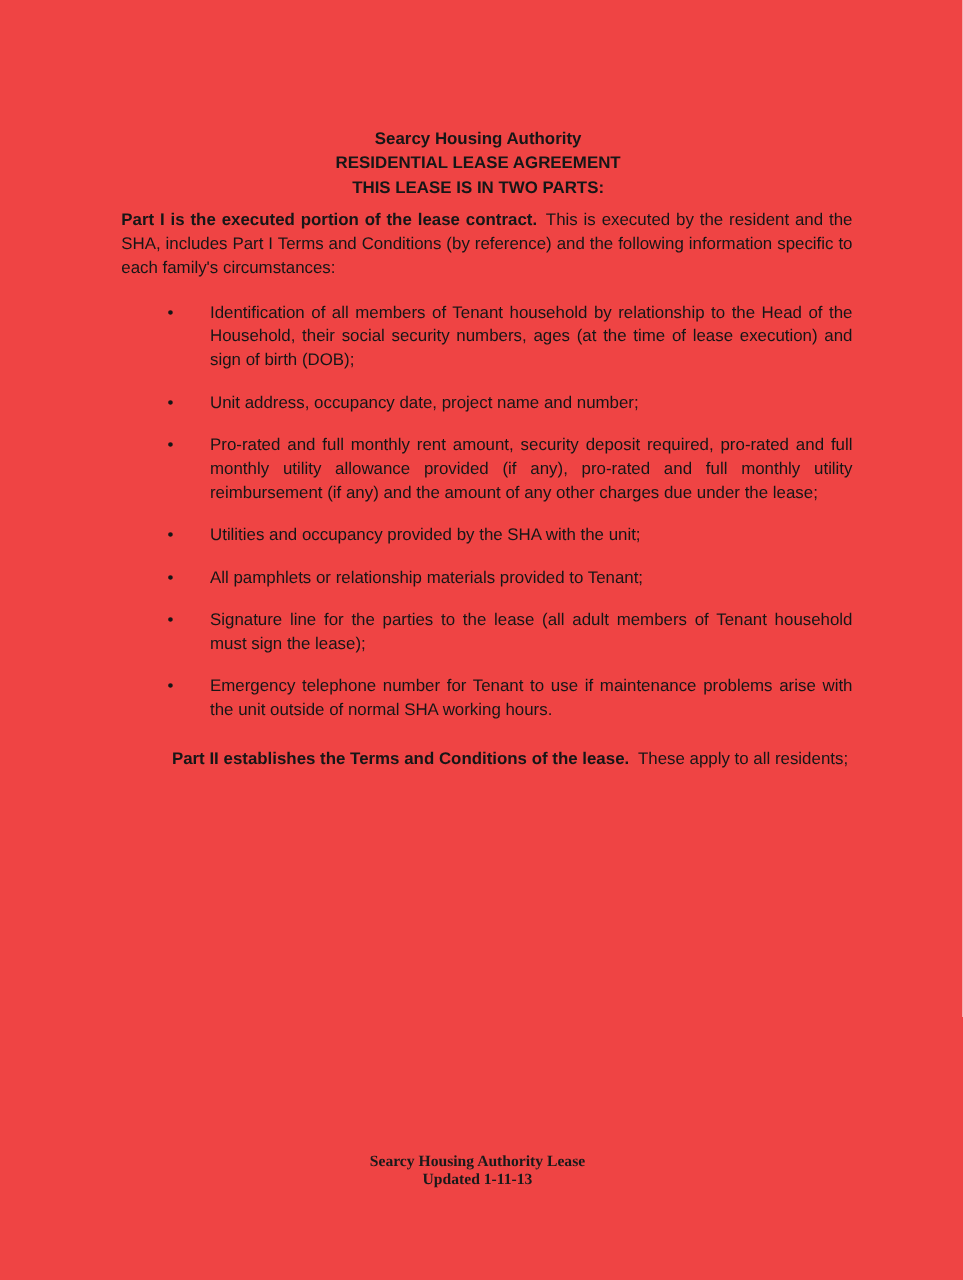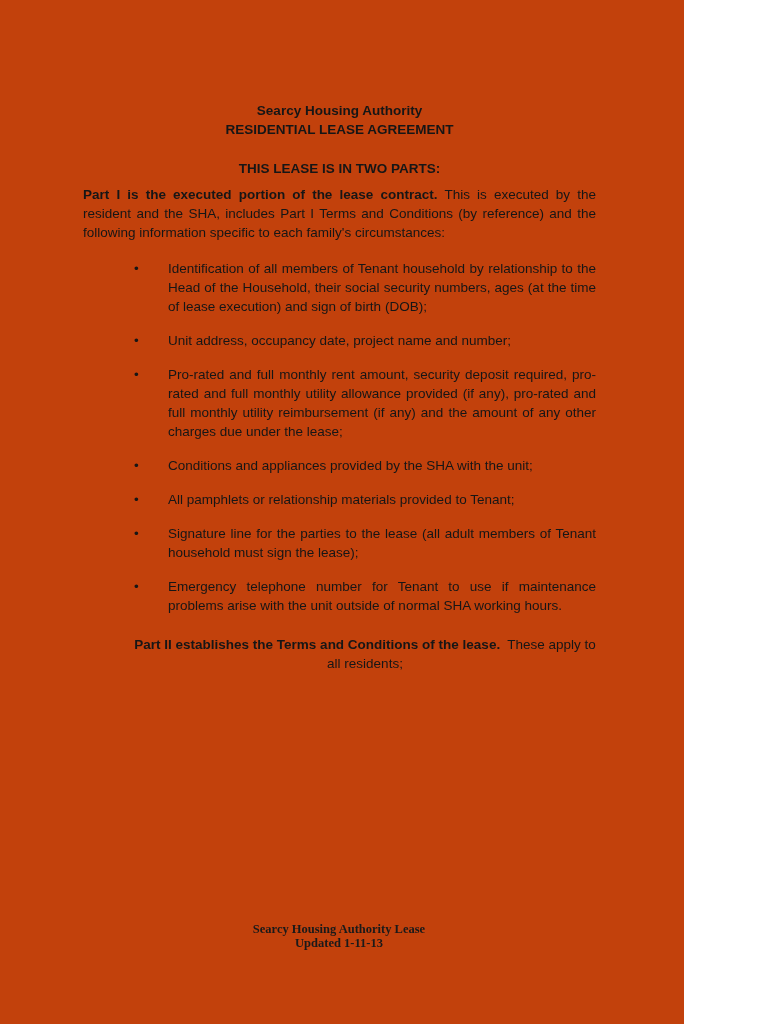--- a/index.html
+++ b/index.html
@@ -1,44 +1,44 @@
 <!DOCTYPE html>
 <html><head>
 <meta charset="utf-8">
 <style>
   * { box-sizing: border-box; }
   html, body { margin: 0; padding: 0; background: #ffffff; }
   .page {
     position: relative;
-    width: 684px;
+    width: 770px;
     height: 1024px;
-    background: #c2410c;
+    background: #ef4444;
     color: #161616;
     font-family: "Liberation Sans", sans-serif;
     font-size: 13.5px;
     line-height: 19px;
     overflow: hidden;
   }
   .content {
     position: absolute;
     left: 83px;
     right: 88px;
     top: 101px;
   }
   .doc-title-line {
     text-align: center;
     font-weight: bold;
   }
   .doc-subtitle {
     text-align: center;
     font-weight: bold;
-    margin-top: 20px;
+    margin-top: 1px;
   }
   .intro-para {
-    margin: 7px 0 17px 0;
+    margin: 7px 0 17px 14px;
     text-align: justify;
   }
   .lead-bold { font-weight: bold; }
   .lead-gap { padding-left: 7px; }
   .bullet-item {
     display: flex;
     margin-bottom: 15px;
   }
   .bullet-marker {
     flex: none;
@@ -91,21 +91,21 @@
         <span class="bullet-text">Unit address, occupancy date, project name and number;</span>
       </div>
 
       <div class="bullet-item">
         <span class="bullet-marker">•</span>
         <span class="bullet-text">Pro-rated and full monthly rent amount, security deposit required, pro-rated and full monthly utility allowance provided (if any), pro-rated and full monthly utility reimbursement (if any) and the amount of any other charges due under the lease;</span>
       </div>
 
       <div class="bullet-item">
         <span class="bullet-marker">•</span>
-        <span class="bullet-text">Conditions and appliances provided by the SHA with the unit;</span>
+        <span class="bullet-text">Utilities and occupancy provided by the SHA with the unit;</span>
       </div>
 
       <div class="bullet-item">
         <span class="bullet-marker">•</span>
         <span class="bullet-text">All pamphlets or relationship materials provided to Tenant;</span>
       </div>
 
       <div class="bullet-item">
         <span class="bullet-marker">•</span>
         <span class="bullet-text">Signature line for the parties to the lease (all adult members of Tenant household must sign the lease);</span>

